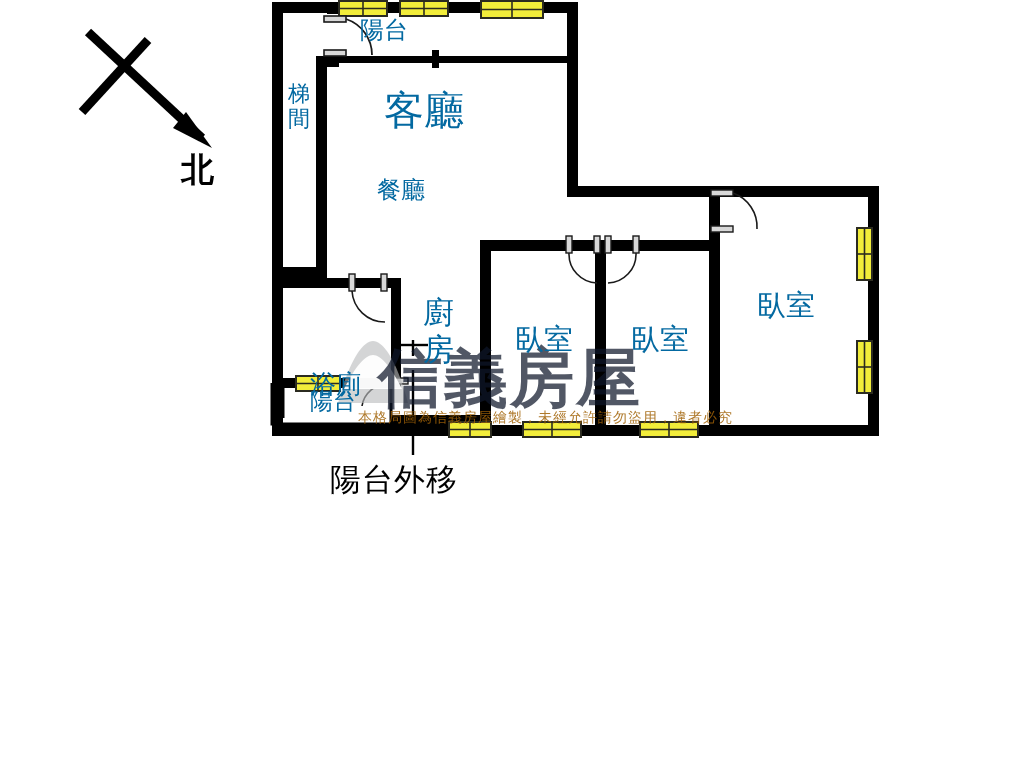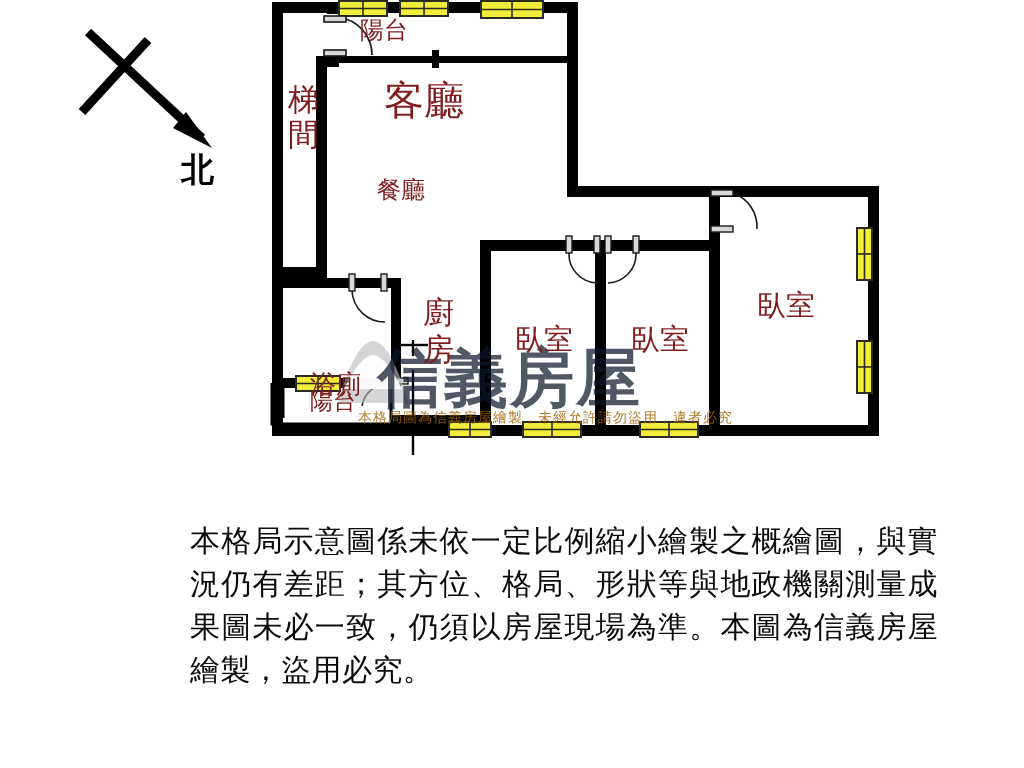--- a/index.html
+++ b/index.html
@@ -26,30 +26,30 @@
     position: absolute;
     left: 0; top: 0;
     width: 1024px;
     height: 768px;
     display: block;
   }
   .room-label {
     position: absolute;
     font-family: "DejaVu Serif", "Liberation Serif", serif;
     font-weight: 400;
-    color: #7f1d1d;
+    color: #0369a1;
     white-space: nowrap;
     line-height: 1.02;
     letter-spacing: 0px;
     user-select: none;
   }
-  .lbl-living   { left: 384px; top:  80px; font-size: 40px; }
+  .lbl-living   { left: 384px; top:  90px; font-size: 40px; }
   .lbl-dining   { left: 377px; top: 178px; font-size: 24px; }
-  .lbl-stair    { left: 288px; top:  82px; font-size: 31px; width: 30px;
-                  text-align: right; line-height: 1.12; white-space: normal; }
+  .lbl-stair    { left: 288px; top:  82px; font-size: 22px; width: 30px;
+                  text-align: left; line-height: 1.12; white-space: normal; }
   .lbl-balcony-top { left: 360px; top: 18px; font-size: 24px; }
   .lbl-bath     { left: 310px; top: 323px; font-size: 26px; margin-top: 48px; }
   .lbl-kitchen  { left: 423px; top: 294px; font-size: 31px; width: 34px;
                   line-height: 1.18; white-space: normal; }
   .lbl-bed1     { left: 515px; top: 325px; font-size: 29px; }
   .lbl-bed2     { left: 631px; top: 325px; font-size: 29px; }
   .lbl-bed3     { left: 757px; top: 291px; font-size: 29px; }
   .lbl-balcony-bot { left: 310px; top: 390px; font-size: 23px; }
 
   .callout {
@@ -322,18 +322,18 @@
   <div class="room-label lbl-kitchen">廚房</div>
 
   <div class="room-label lbl-bed1">臥室</div>
 
   <div class="room-label lbl-bed2">臥室</div>
 
   <div class="room-label lbl-bed3">臥室</div>
 
   <div class="room-label lbl-balcony-bot">陽台</div>
 
+  <div class="callout">陽台外移</div>
 
   <div class="compass-label">北</div>
 
-  <div class="disclaimer">本格局示意圖係未依一定比例縮小繪製之概繪圖，與實況仍有差距；其方位、格局、形狀等與地政機關測量成果圖未必一致，仍須以房屋現場為準。本圖為信義房屋繪製，盜用必究。</div>
 
 </div>
 
 </body></html>

